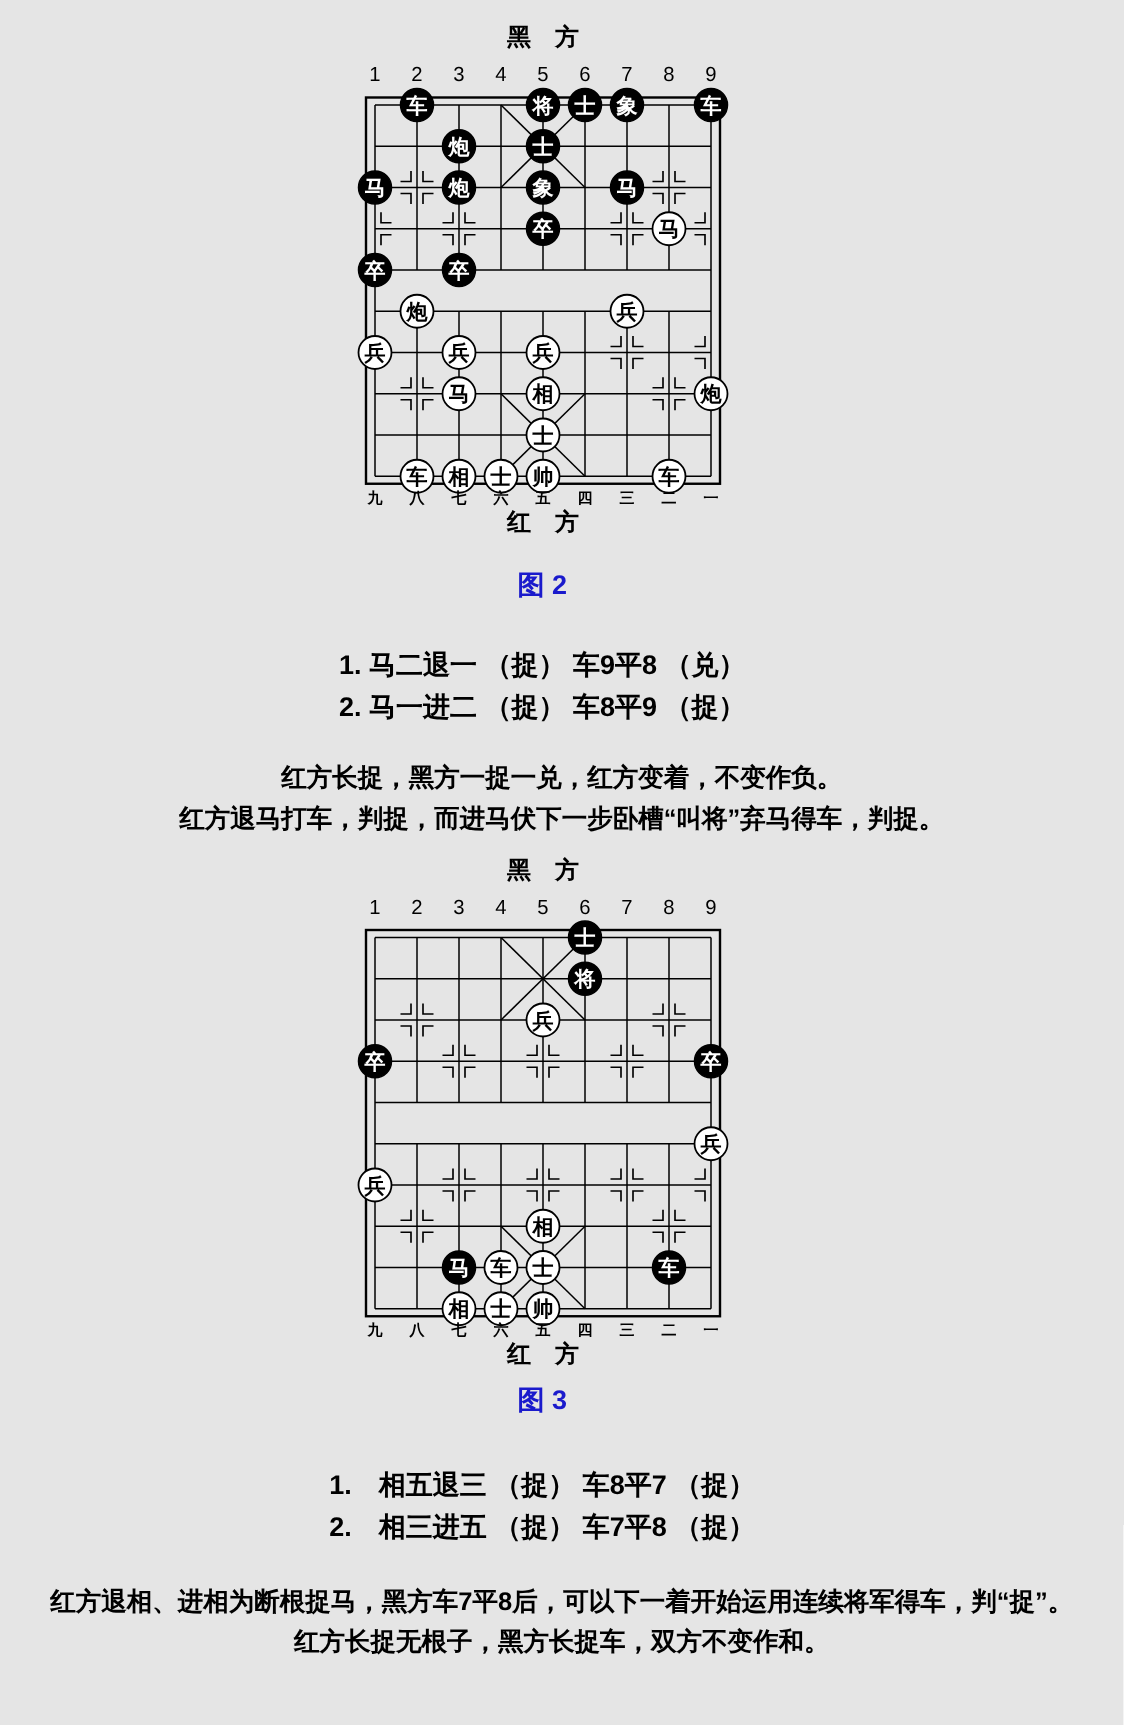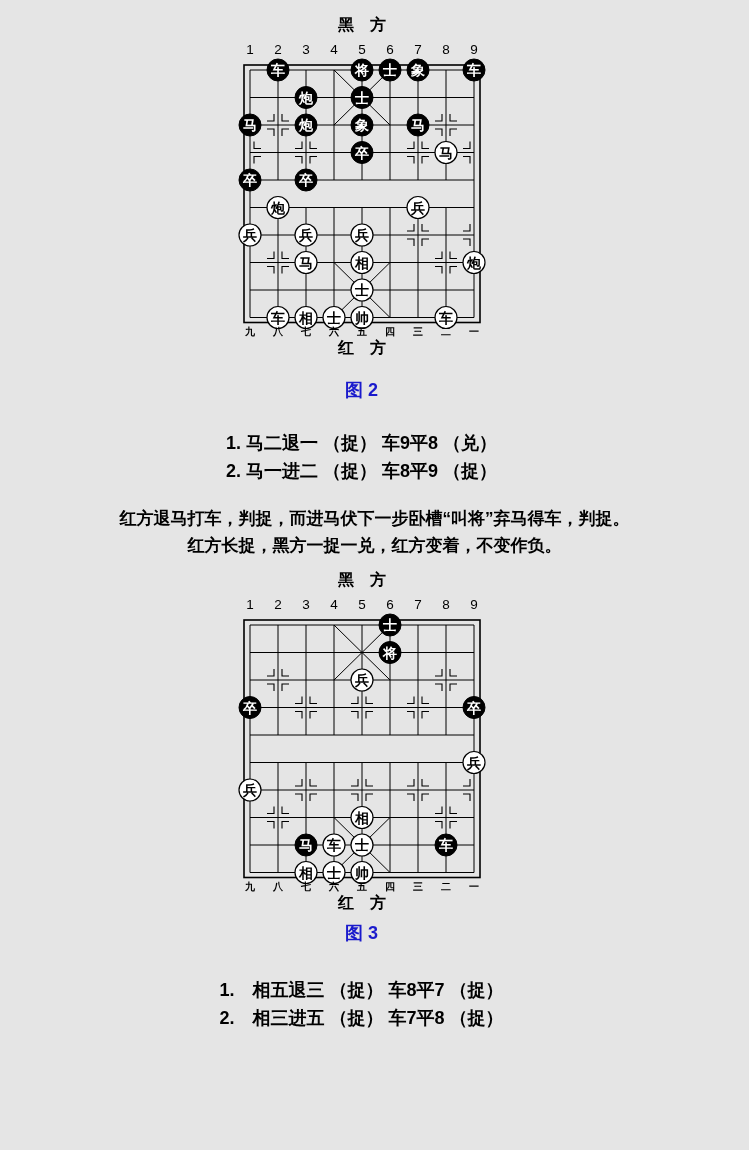--- a/index.html
+++ b/index.html
@@ -210,22 +210,22 @@
           <text x="244" y="327" text-anchor="middle" font-size="10" font-weight="bold" fill="#000" font-family="&quot;Liberation Sans&quot;,&quot;DejaVu Sans&quot;,sans-serif">一</text>
           <text x="132" y="345" text-anchor="middle" font-size="16" font-weight="bold" fill="#000" font-family="&quot;Liberation Sans&quot;,&quot;DejaVu Sans&quot;,sans-serif">红　方</text>
         </svg>
       <div class="caption" style="color: rgb(26, 26, 204);">图 2</div>
       <div class="moves">
         <div class="move-line">1. 马二退一 （捉） 车9平8 （兑）</div>
         <div class="move-line">2. 马一进二 （捉） 车8平9 （捉）</div>
       </div>
     </div>
     <div class="paras">
+      <p>红方长捉，黑方一捉一兑，红方变着，不变作负。</p>
       <p>红方退马打车，判捉，而进马伏下一步卧槽“叫将”弃马得车，判捉。</p>
-      <p>红方长捉，黑方一捉一兑，红方变着，不变作负。</p>
     </div>
   </section>
 
   <section class="fig2">
     <div class="center-col">
       <svg class="board" viewBox="0 0 264 352" width="264" height="352">
           <text x="132" y="22" text-anchor="middle" font-size="16" font-weight="bold" fill="#000" font-family="&quot;Liberation Sans&quot;,&quot;DejaVu Sans&quot;,sans-serif">黑　方</text>
           <text x="20" y="46" text-anchor="middle" font-size="13.5" font-weight="normal" fill="#000" font-family="&quot;Liberation Sans&quot;,&quot;DejaVu Sans&quot;,sans-serif">1</text>
           <text x="48" y="46" text-anchor="middle" font-size="13.5" font-weight="normal" fill="#000" font-family="&quot;Liberation Sans&quot;,&quot;DejaVu Sans&quot;,sans-serif">2</text>
           <text x="76" y="46" text-anchor="middle" font-size="13.5" font-weight="normal" fill="#000" font-family="&quot;Liberation Sans&quot;,&quot;DejaVu Sans&quot;,sans-serif">3</text>
@@ -351,15 +351,19 @@
           <text x="216" y="327" text-anchor="middle" font-size="10" font-weight="bold" fill="#000" font-family="&quot;Liberation Sans&quot;,&quot;DejaVu Sans&quot;,sans-serif">二</text>
           <text x="244" y="327" text-anchor="middle" font-size="10" font-weight="bold" fill="#000" font-family="&quot;Liberation Sans&quot;,&quot;DejaVu Sans&quot;,sans-serif">一</text>
           <text x="132" y="345" text-anchor="middle" font-size="16" font-weight="bold" fill="#000" font-family="&quot;Liberation Sans&quot;,&quot;DejaVu Sans&quot;,sans-serif">红　方</text>
         </svg>
       <div class="caption" style="color: rgb(26, 26, 204);">图 3</div>
       <div class="moves">
         <div class="move-line">1.　相五退三 （捉） 车8平7 （捉）</div>
         <div class="move-line">2.　相三进五 （捉） 车7平8 （捉）</div>
       </div>
     </div>
+    <div class="paras">
+      <p>红方退相、进相为断根捉马，黑方车7平8后，可以下一着开始运用连续将军得车，判“捉”。</p>
+      <p>红方长捉无根子，黑方长捉车，双方不变作和。</p>
+    </div>
   </section>
 
 </div>
 
 </body></html>

